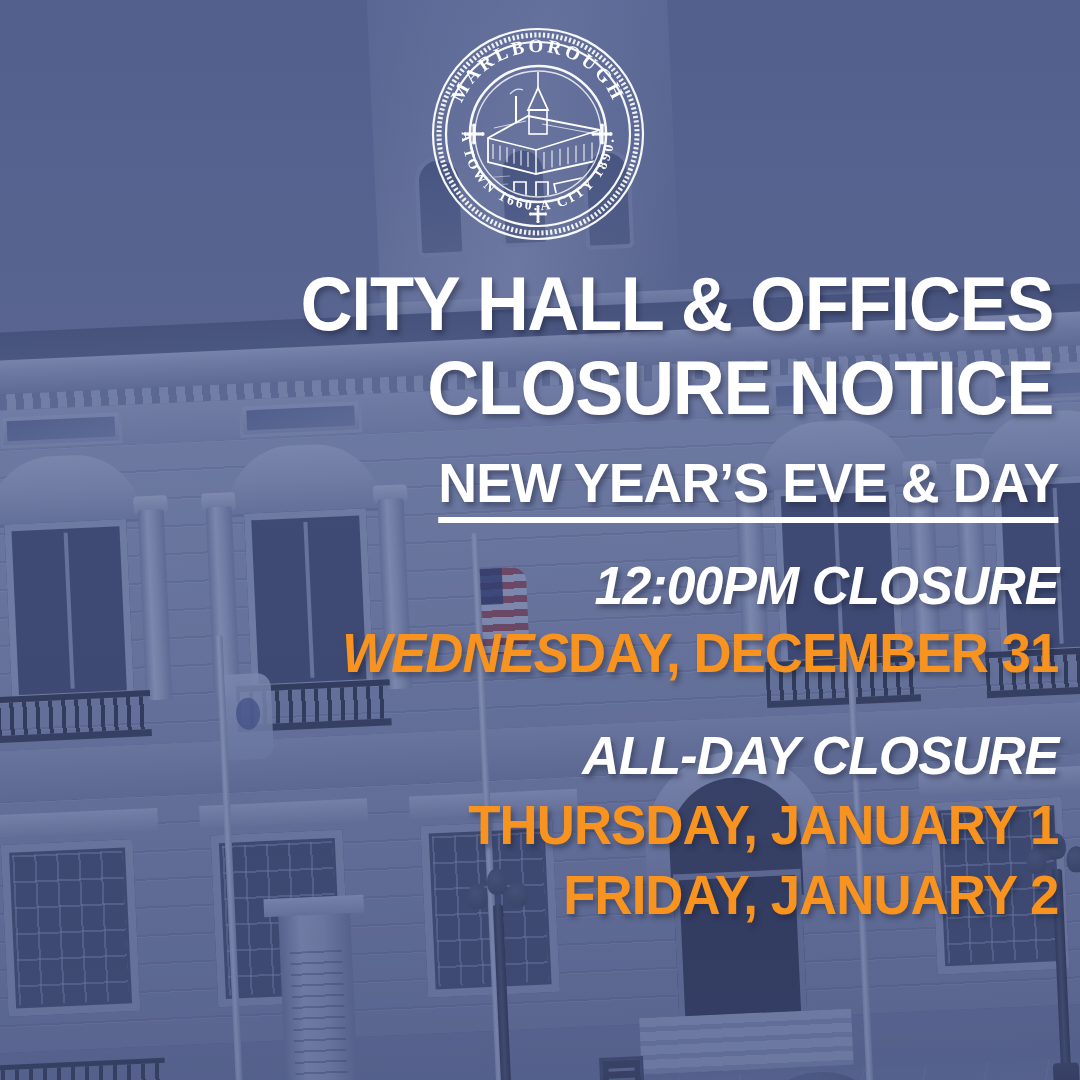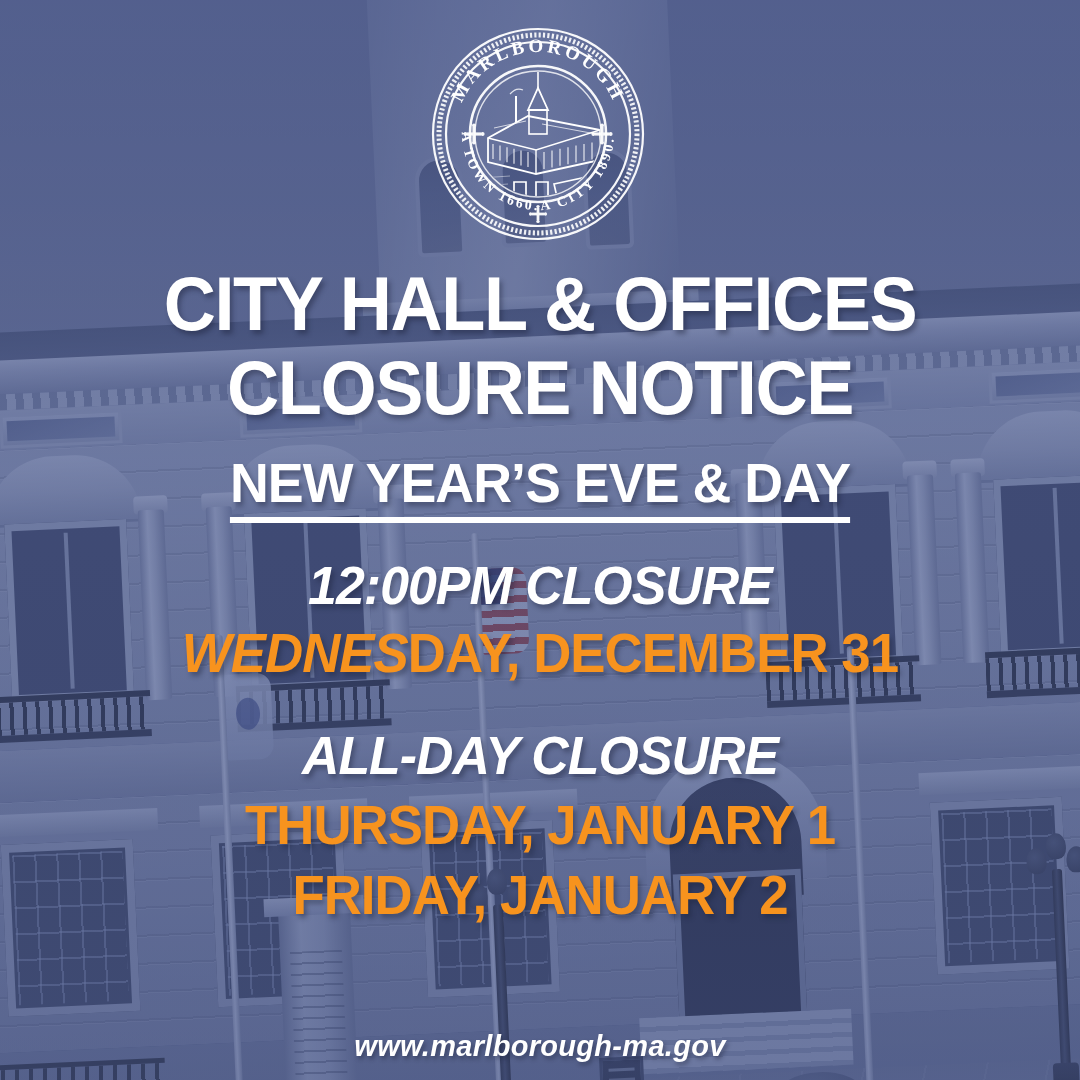--- a/index.html
+++ b/index.html
@@ -398,21 +398,21 @@
     top: 26px;
     width: 216px;
     height: 216px;
   }
   #seal svg { display:block; width:100%; height:100%; }
 
   
   #content {
     position: absolute;
     inset: 0;
-    text-align: center;
+    text-align: right;
   }
   .line {
     position: absolute;
     left: 0;
     width: 1080px;
     white-space: nowrap;
     color: #ffffff;
     font-weight: 700;
     letter-spacing: -0.5px;
     text-shadow: 3px 4px 5px rgba(26,32,54,.42);
@@ -735,16 +735,15 @@
     <div class="line dateline" id="date1">
       <span class="it">WEDNES</span><span>DAY, DECEMBER 31</span>
     </div>
 
     <div class="line cl-label" id="time2">ALL-DAY CLOSURE</div>
 
     <div class="line dateline" id="date2">THURSDAY, JANUARY 1</div>
 
     <div class="line dateline" id="date3">FRIDAY, JANUARY 2</div>
 
-    <div id="footer">www.marlborough-ma.gov</div>
   </div>
 
 </div>
 
 </body></html>

